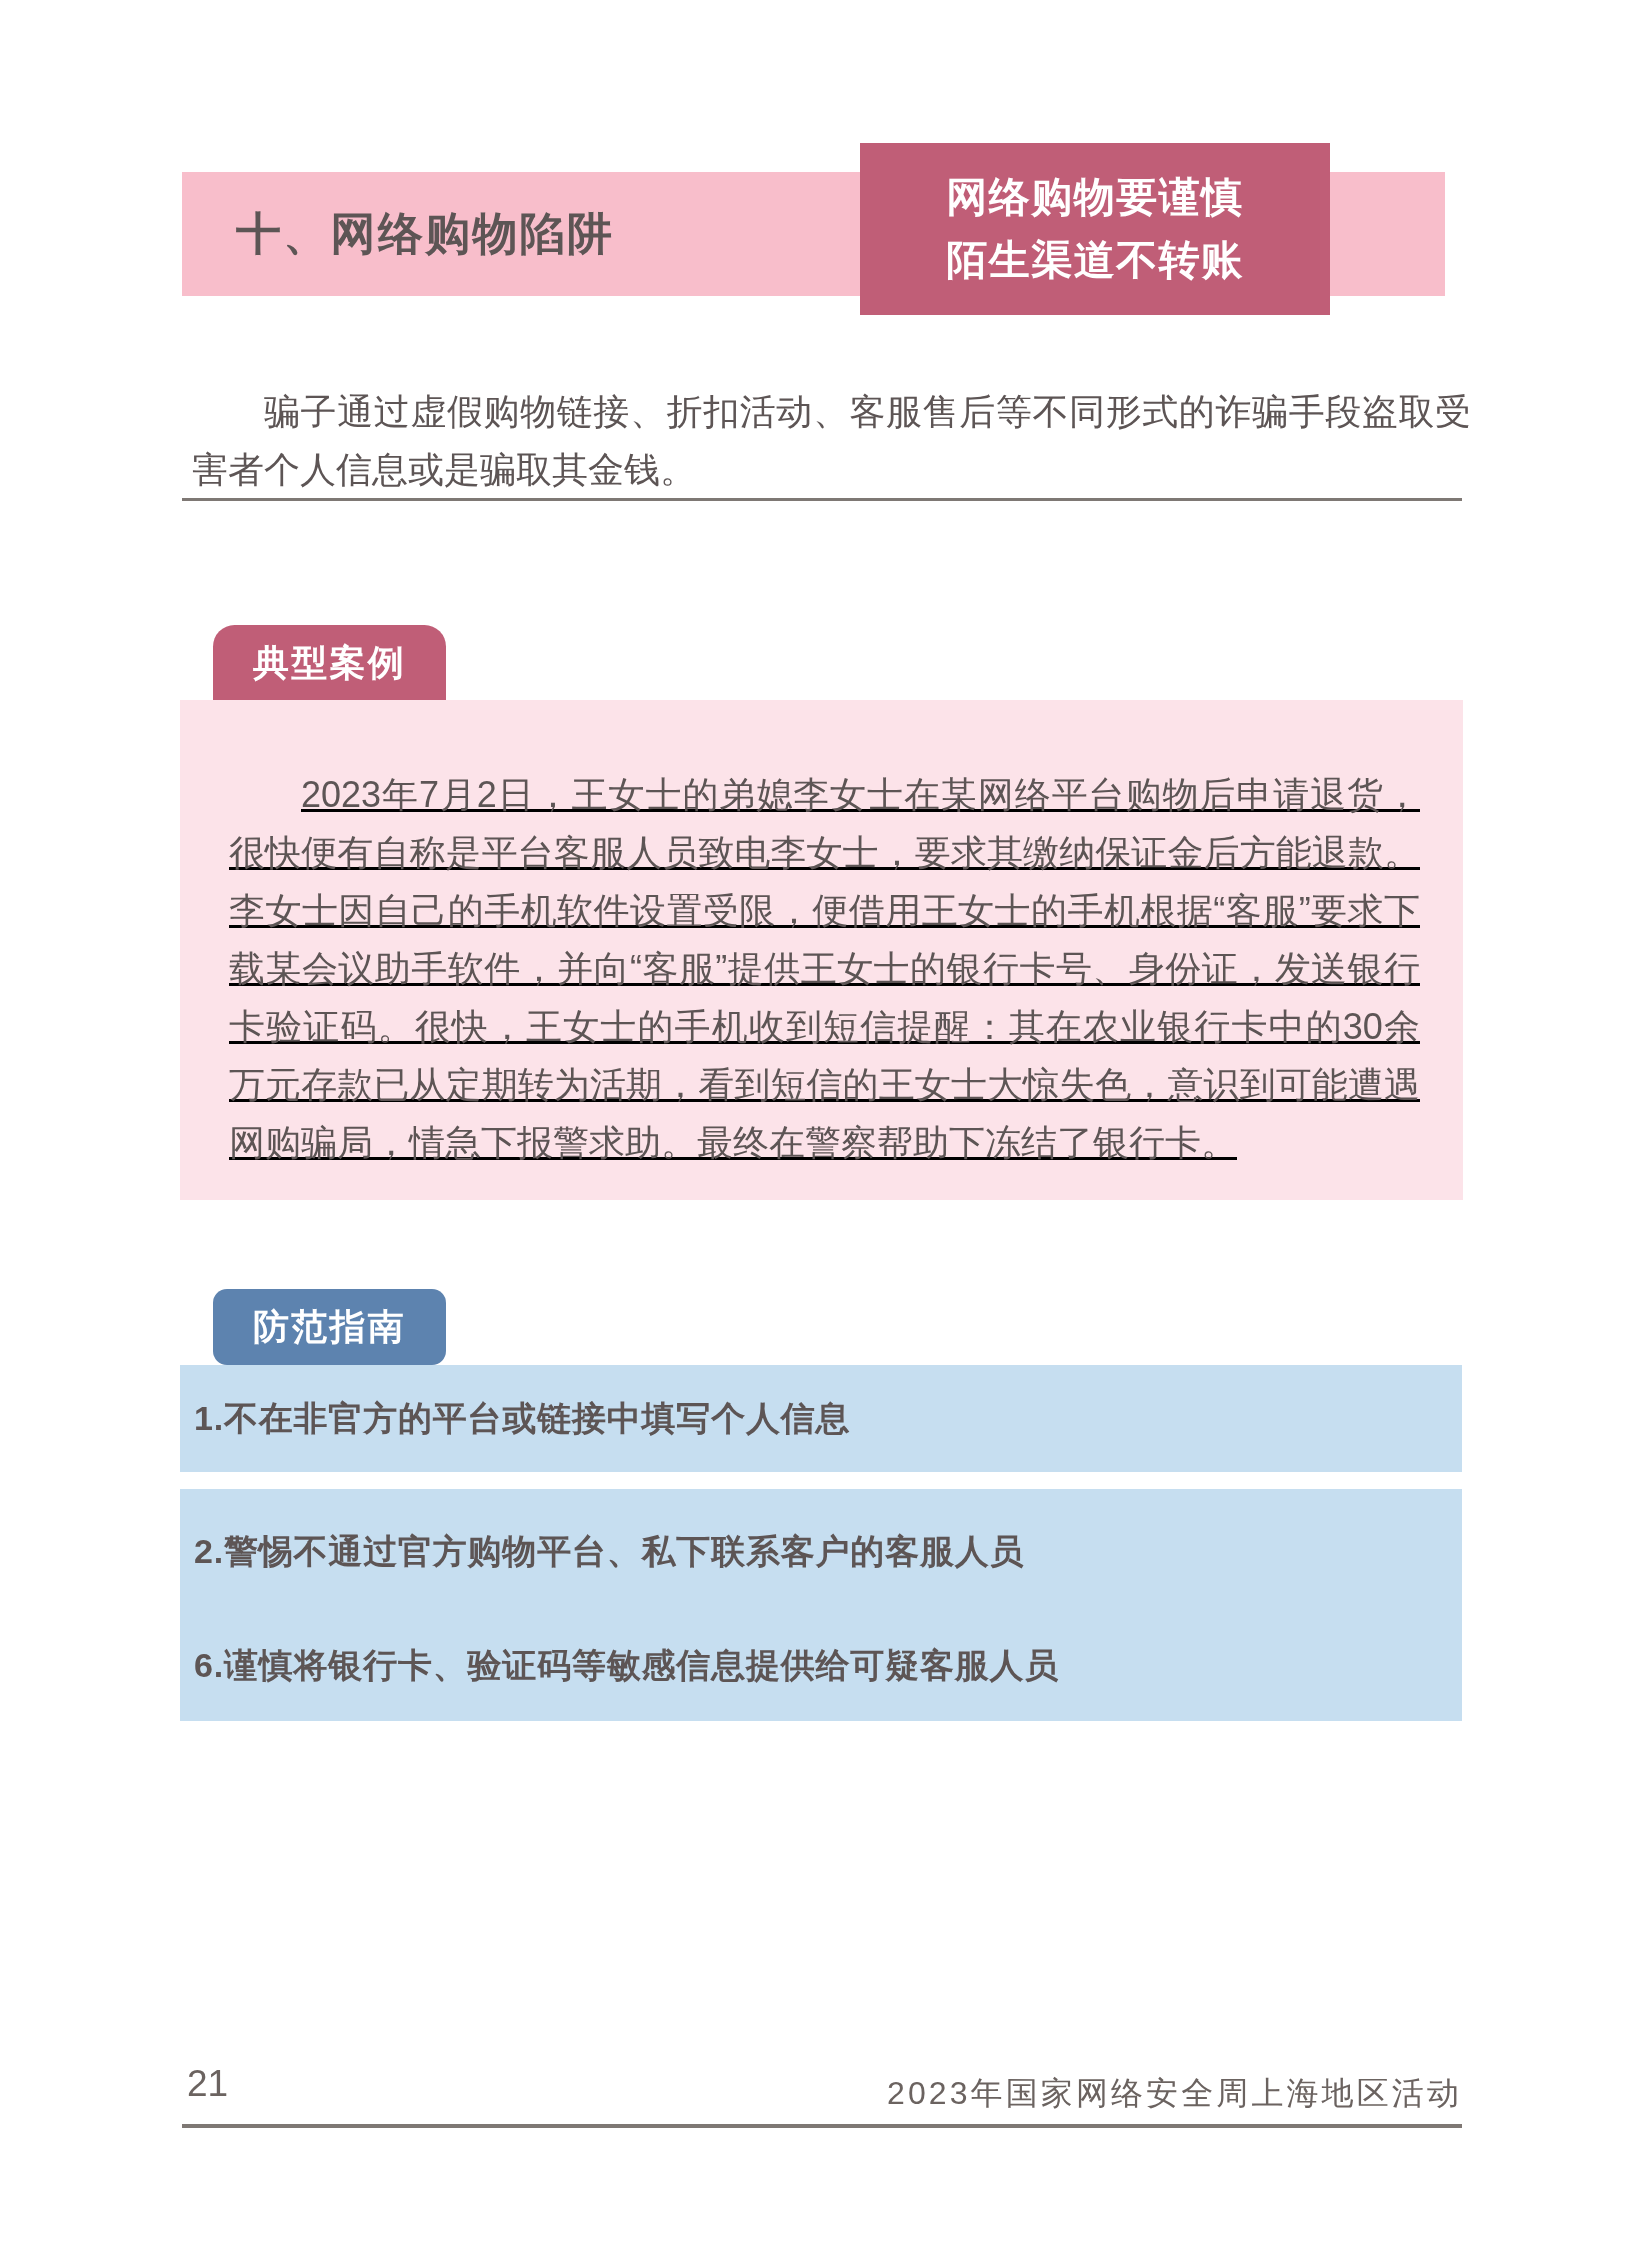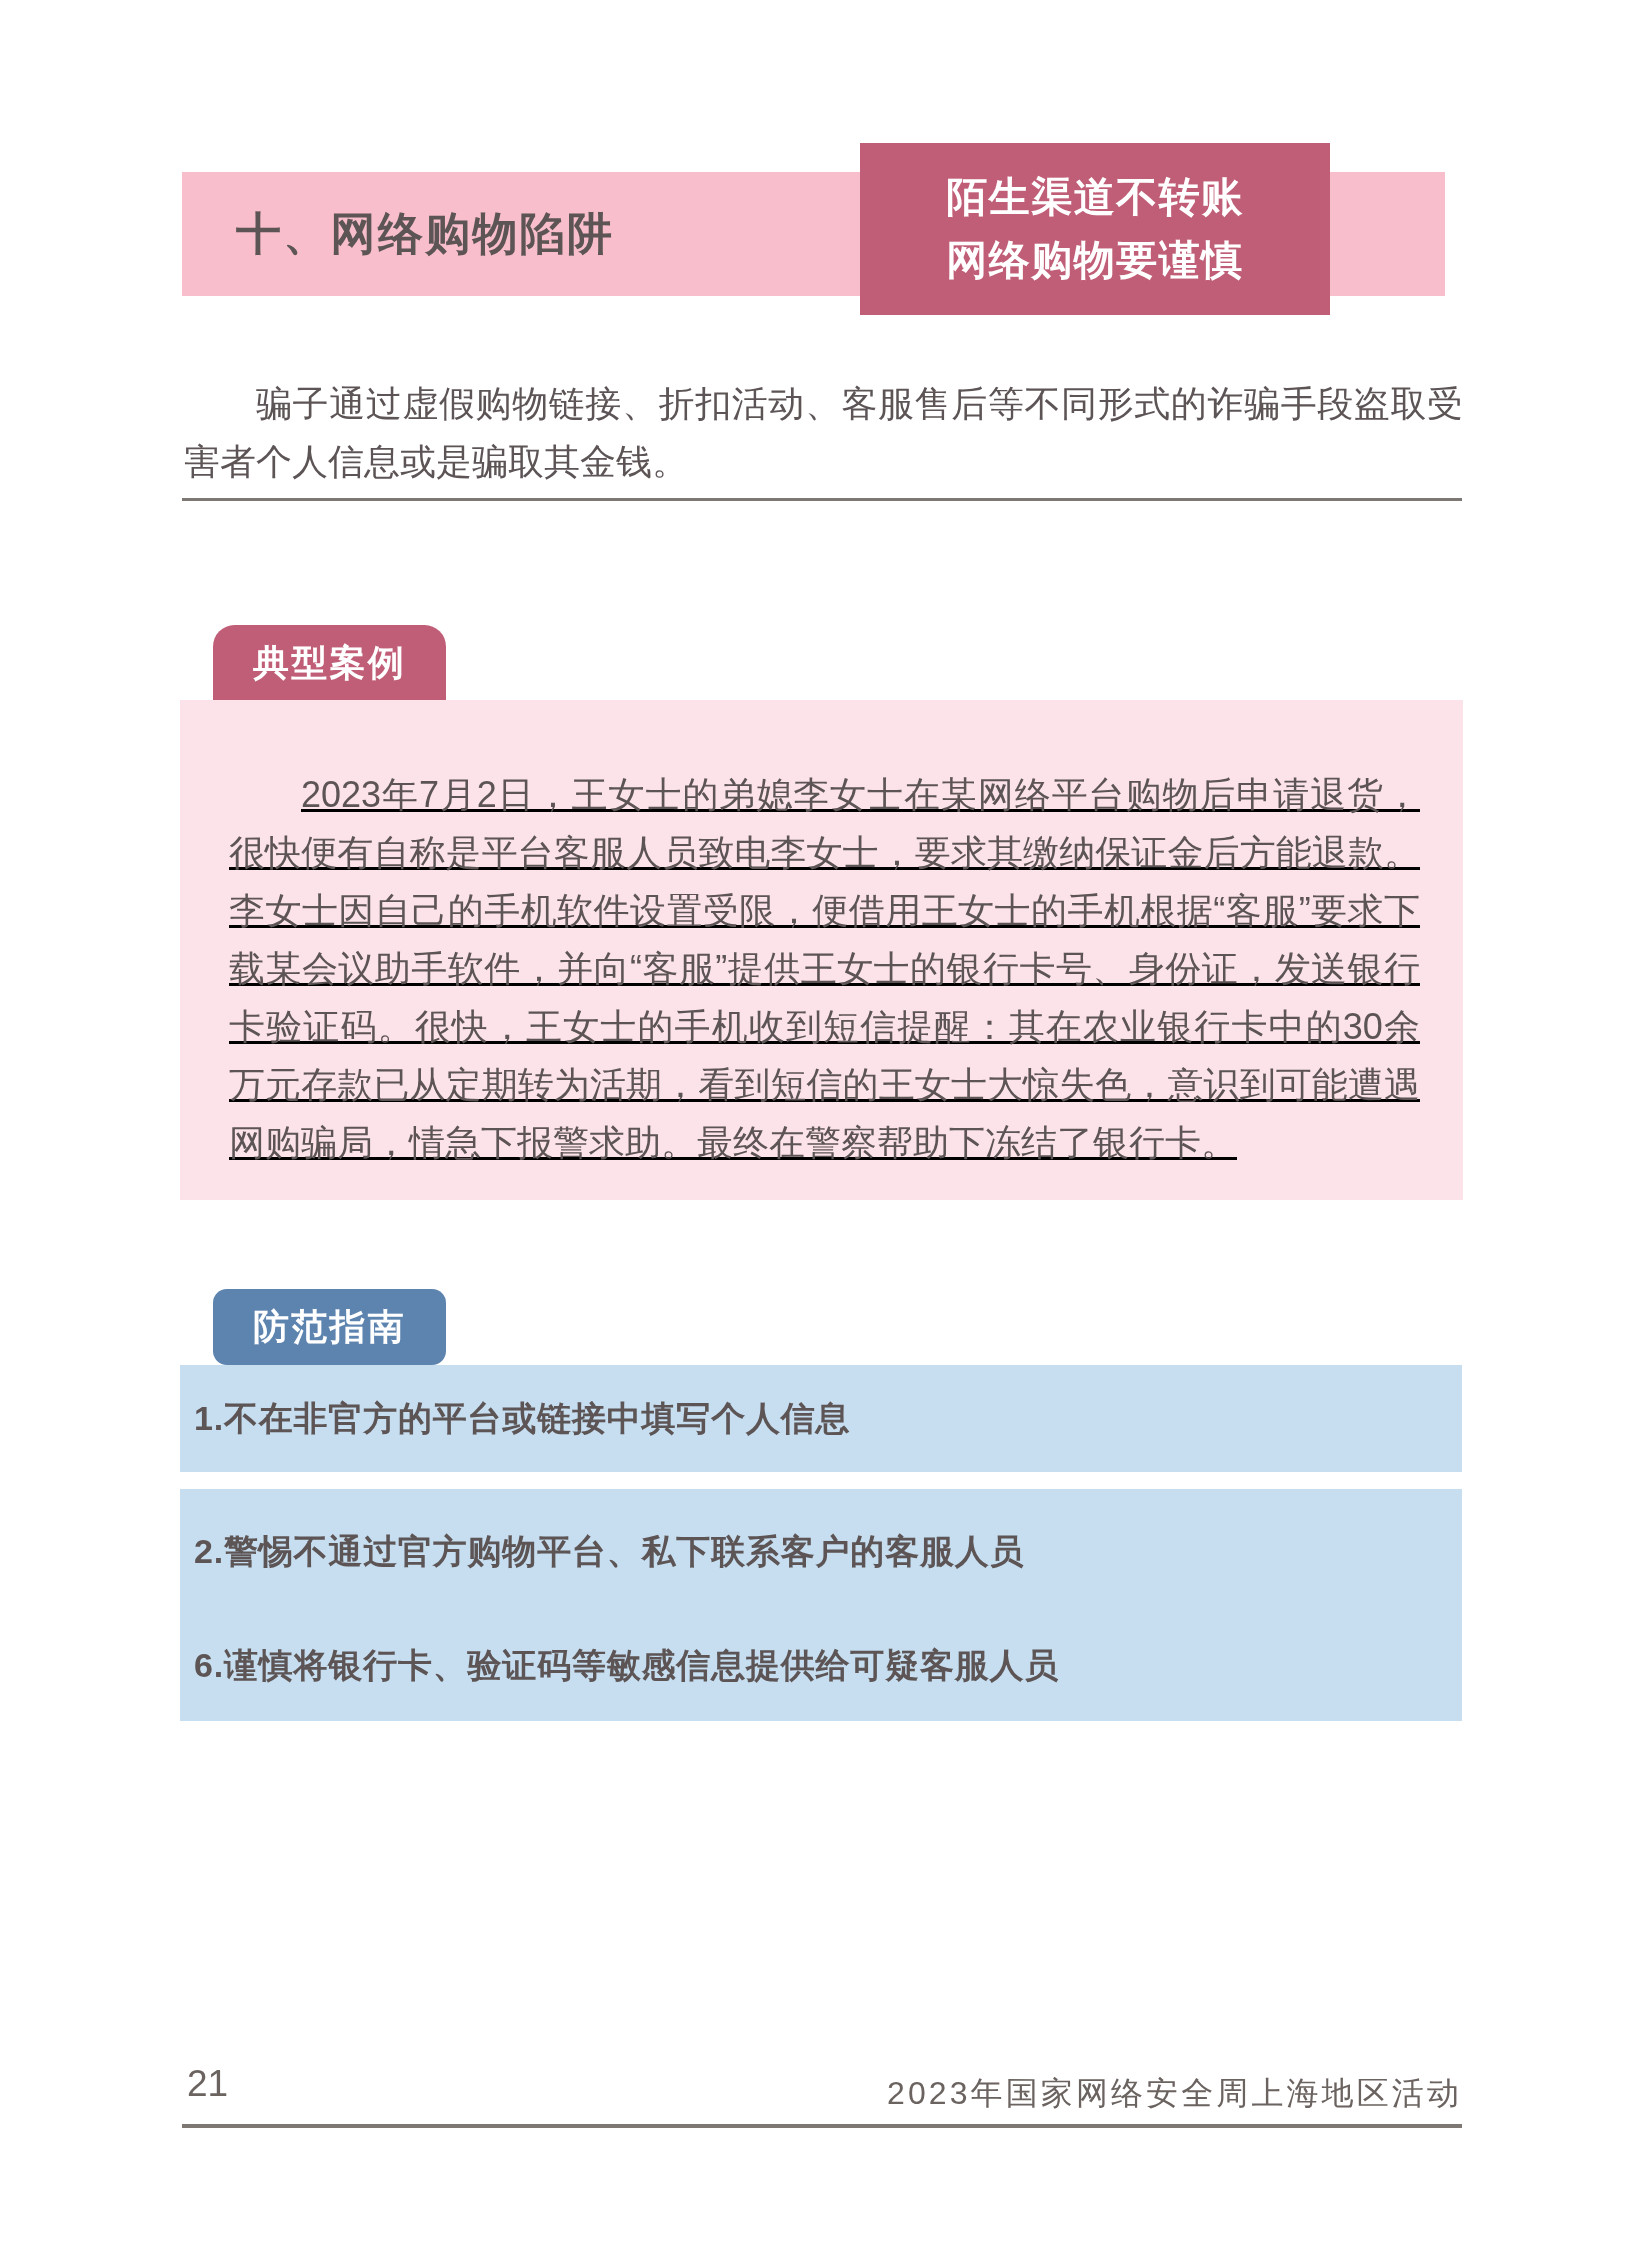--- a/index.html
+++ b/index.html
@@ -40,21 +40,21 @@
     background:var(--rose,#c05e77);
     color:var(--white,#ffffff);
     display:flex;flex-direction:column;justify-content:center;align-items:center;
     font-size:41px;font-weight:700;line-height:63px;letter-spacing:1.5px;
     text-align:center;white-space:nowrap;
   }
 
   
   .intro{
     position:absolute;left:184px;top:375px;width:1279px;
-    margin:0;
+    margin:8px;
     font-size:36px;line-height:58px;color:var(--text_dark,#5d5555);
     text-indent:2em;text-align:justify;
   }
   .rule{position:absolute;background:var(--rule_gray,#7e7874);}
   .rule-top{left:182px;top:498px;width:1280px;height:3.1px;}
 
   
   .badge{
     position:absolute;width:233px;height:76px;
     border-radius:21.5px 21.5px 0 0;
@@ -105,22 +105,22 @@
 </head>
 <body>
 
 <div class="page">
 
   <div class="header-banner">
     <span class="section-title">十、网络购物陷阱</span>
   </div>
 
   <div class="slogan-box">
+    <div>网络购物要谨慎</div>
     <div>陌生渠道不转账</div>
-    <div>网络购物要谨慎</div>
   </div>
 
   <p class="intro">骗子通过虚假购物链接、折扣活动、客服售后等不同形式的诈骗手段盗取受害者个人信息或是骗取其金钱。</p>
 
   <div class="rule rule-top"></div>
 
   <div class="badge badge-case">
     <span>典型案例</span>
   </div>
 

